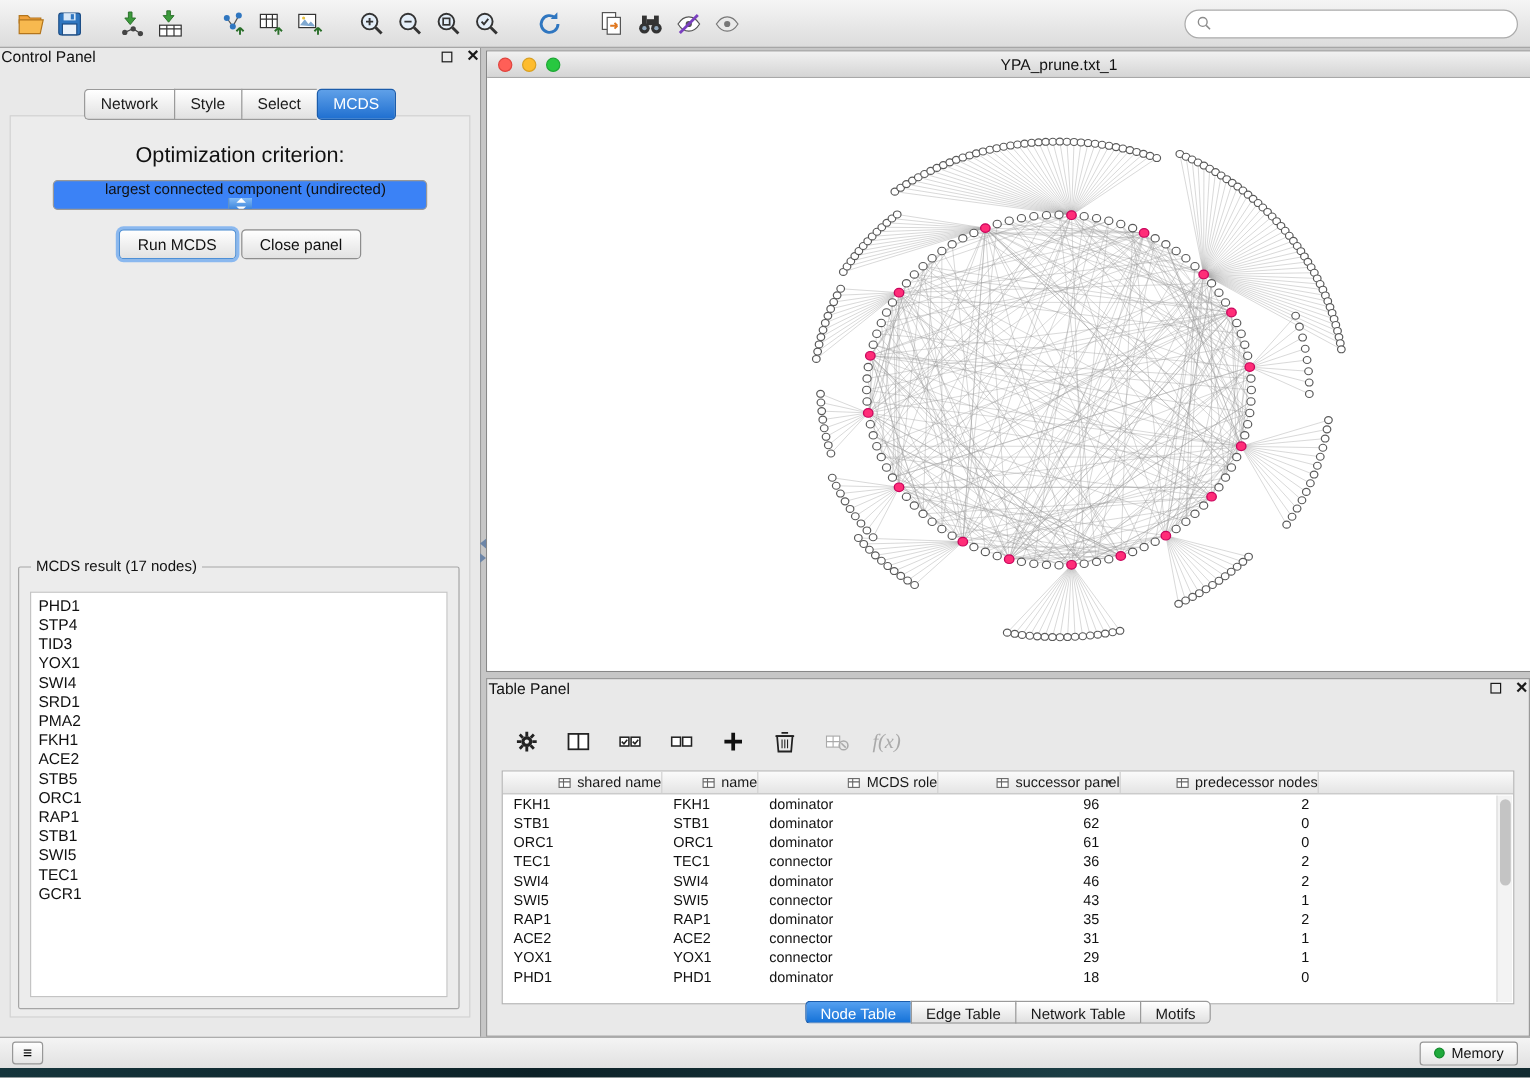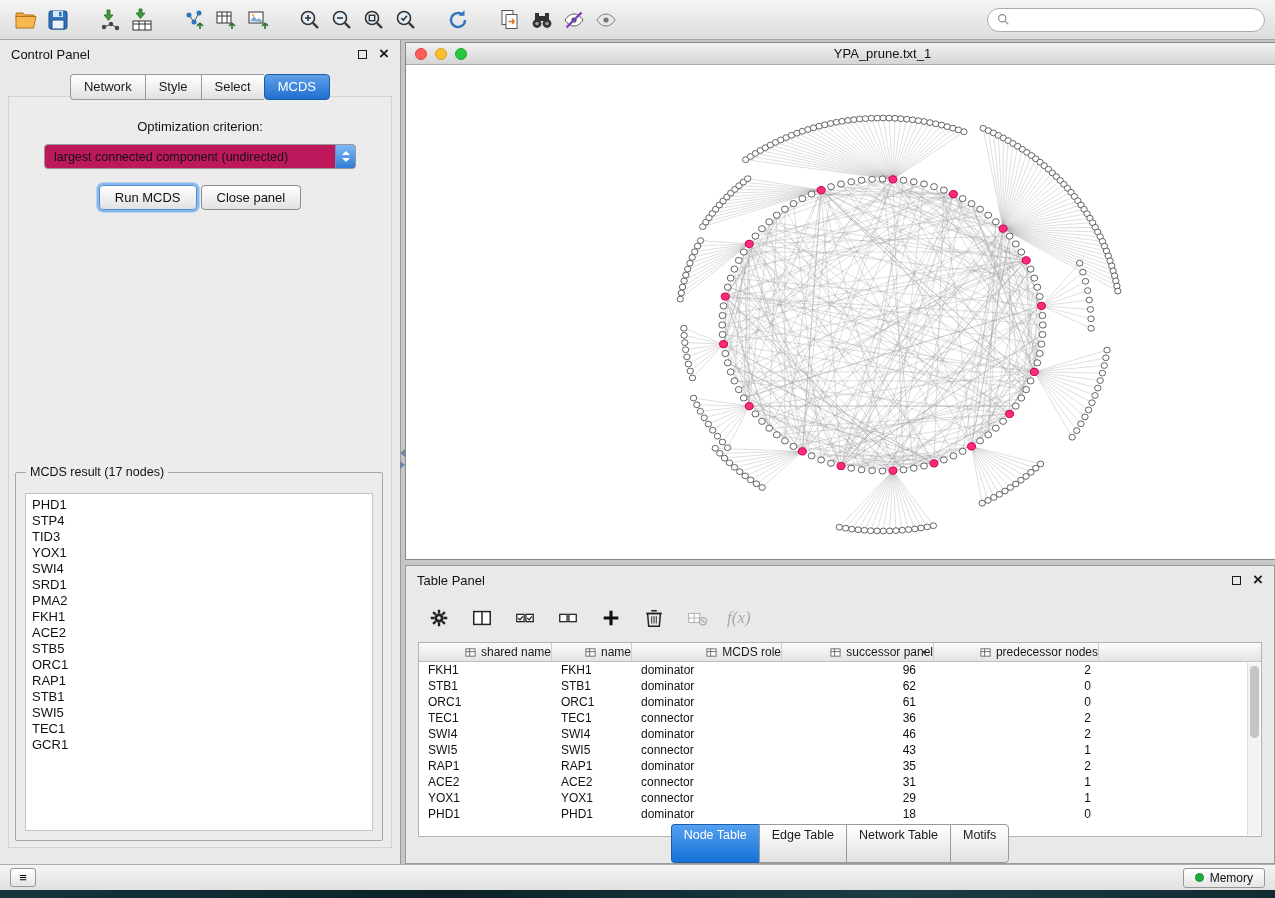--- a/index.html
+++ b/index.html
@@ -20,42 +20,42 @@
     margin-left:auto; width:278px; height:24px; background:#fff;
     border:1px solid #ababab; border-radius:12px; display:flex; align-items:center; padding:0 9px; gap:6px;
   }
   #search-box input { border:none; outline:none; flex:1; font-size:12px; background:transparent; font-family:"Liberation Sans",sans-serif; }
 
   
   #control-panel {
     position:absolute; left:0; top:40px; width:401px; height:824px;
     background:#e9e9e9; border-right:1px solid #9a9a9a;
   }
-  .panel-header { height:28px; display:flex; align-items:center; padding:0 11px; font-size:13px; }
+  .panel-header { height:28px; display:flex; align-items:flex-start; padding:0 1px; font-size:13px; }
   .win-icons { margin-left:auto; display:flex; gap:12px; align-items:center; }
   .float-box { width:9px; height:9px; border:1.5px solid #1a1a1a; background:transparent; }
   .close-x { font-size:17px; font-weight:bold; line-height:14px; color:#1a1a1a; }
   .tabbar { display:flex; justify-content:center; position:relative; z-index:2; margin-top:6px; }
   .tab {
     font-size:13px; padding:4px 13px 5px; color:#1a1a1a;
     background:linear-gradient(#ffffff,#e1e1e1); border:1px solid #9a9a9a; border-right:none;
   }
   .tab:first-child { border-radius:4px 0 0 4px; }
   .tab.last { border-right:1px solid #9a9a9a; border-radius:0 4px 4px 0; }
   .tab.active {
     background:linear-gradient(#5fa0e8,#1f6fd0); color:#fff; border-color:#1b5cab; border-radius:4px;
   }
   .tab-content {
     position:absolute; left:8px; right:8px; top:56px; bottom:16px;
     border:1px solid #d2d2d2; background:#ececec;
   }
-  .opt-label { text-align:center; margin-top:22px; font-size:13px; }
+  .opt-label { text-align:center; margin-top:22px; font-size:18px; }
   .dropdown {
-    margin:10px auto 0; width:312px; height:25px; background:#be185d;
-    border:1px solid #989898; border-radius:4px; display:flex; align-items:center; overflow:hidden;
+    margin:10px auto 0; width:312px; height:25px; background:#3b82f6;
+    border:1px solid #989898; border-radius:4px; display:flex; align-items:center; overflow:hidden;flex-direction:column;
   }
   .dropdown-text { flex:1; font-size:12.5px; padding-left:9px; white-space:nowrap; }
   .stepper {
     width:20px; height:25px; background:linear-gradient(#83bbf6,#2e7ad6);
     display:flex; flex-direction:column; align-items:center; justify-content:center; gap:3px;
     border-left:1px solid #5d92cc;
   }
   .arr-up { width:0; height:0; border-left:4px solid transparent; border-right:4px solid transparent; border-bottom:4px solid #fff; }
   .arr-down { width:0; height:0; border-left:4px solid transparent; border-right:4px solid transparent; border-top:4px solid #fff; }
   .btn-row { display:flex; justify-content:center; gap:4px; margin-top:16px; }
@@ -117,21 +117,21 @@
   .th { display:flex; align-items:center; justify-content:flex-end; gap:5px; border-right:1px solid #d2d2d2; position:relative; color:#1a1a1a; }
   .th .sort-dd { position:absolute; right:5px; font-size:7px; color:#333; }
   .tr { display:grid; grid-template-columns:133px 80px 150px 152px 165px 1fr; height:16px; font-size:12px; align-items:center; }
   .td { padding:0 9px; white-space:nowrap; overflow:hidden; }
   .td.succ { text-align:right; padding-right:18px; }
   .td.pred { text-align:right; padding-right:8px; }
   .vscroll { position:absolute; right:1px; top:20px; bottom:1px; width:13px; background:#f3f3f3; border-left:1px solid #dcdcdc; }
   .vthumb { position:absolute; top:3px; left:2px; width:9px; height:72px; background:#c4c4c4; border-radius:5px; }
   .tp-tabs { position:absolute; left:0; right:0; bottom:9px; height:21px; display:flex; justify-content:center; align-items:center; }
   .tp-tab {
-    font-size:12.5px; padding:3px 12px 20px; color:#1a1a1a;
+    font-size:12.5px; padding:3px 12px 0; color:#1a1a1a;
     background:linear-gradient(#ffffff,#e1e1e1); border:1px solid #9a9a9a; border-right:none;
   }
   .tp-tab.last { border-right:1px solid #9a9a9a; border-radius:0 4px 4px 0; }
   .tp-tab.active { background:linear-gradient(#55a0f0,#1572d8); color:#fff; border-color:#1b5cab; border-radius:4px 0 0 4px; }
 
   
   #status-bar {
     position:absolute; left:0; top:864px; width:1275px; height:26px;
     background:linear-gradient(#f4f4f4,#e1e1e1); border-top:1px solid #adadad;
     display:flex; align-items:center; padding:0 10px;

